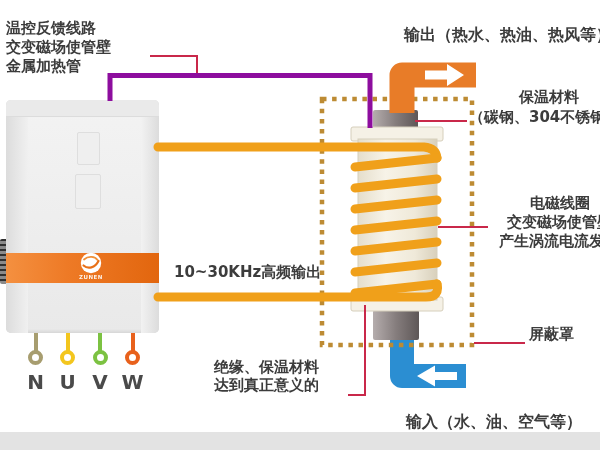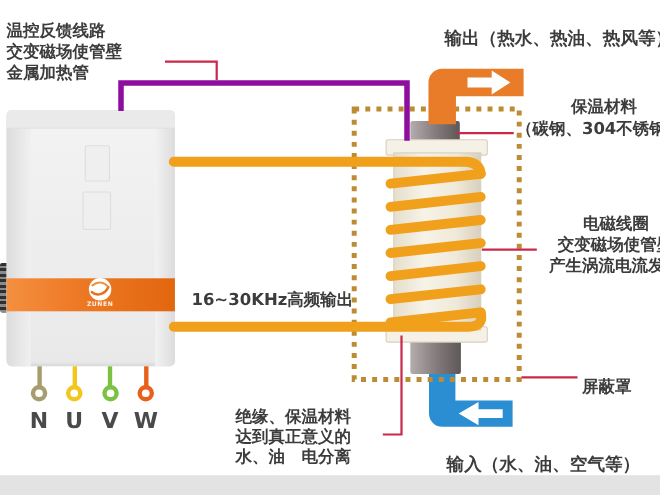--- a/index.html
+++ b/index.html
@@ -140,26 +140,25 @@
 
   <div class="t big" style="left:404px; top:25px;">输出（热水、热油、热风等）</div>
 
   <div class="t" style="left:519px; top:88px;">保温材料</div>
   <div class="t" style="left:469px; top:108px;">（碳钢、304不锈钢）</div>
 
   <div class="t" style="left:530px; top:194px;">电磁线圈</div>
   <div class="t" style="left:507px; top:213px;">交变磁场使管壁</div>
   <div class="t" style="left:499px; top:232px;">产生涡流电流发热</div>
 
-  <div class="t" style="left:529px; top:342px;">屏蔽罩</div>
+  <div class="t" style="left:529px; top:325px;">屏蔽罩</div>
 
-  <div class="t" style="left:174px; top:263px;">16~30KHz高频输出</div>
+  <div class="t" style="left:174px; top:263px;">10~30KHz高频输出</div>
 
-  <div class="t" style="left:214px; top:370px; line-height:18px;">
+  <div class="t" style="left:214px; top:358px; line-height:18px;">
     <div>绝缘、保温材料</div>
     <div>达到真正意义的</div>
-    <div>水、油　电分离</div>
   </div>
 
   <div class="t big" style="left:406px; top:412px;">输入（水、油、空气等）</div>
 
 
 </div>
 
 </body></html>

